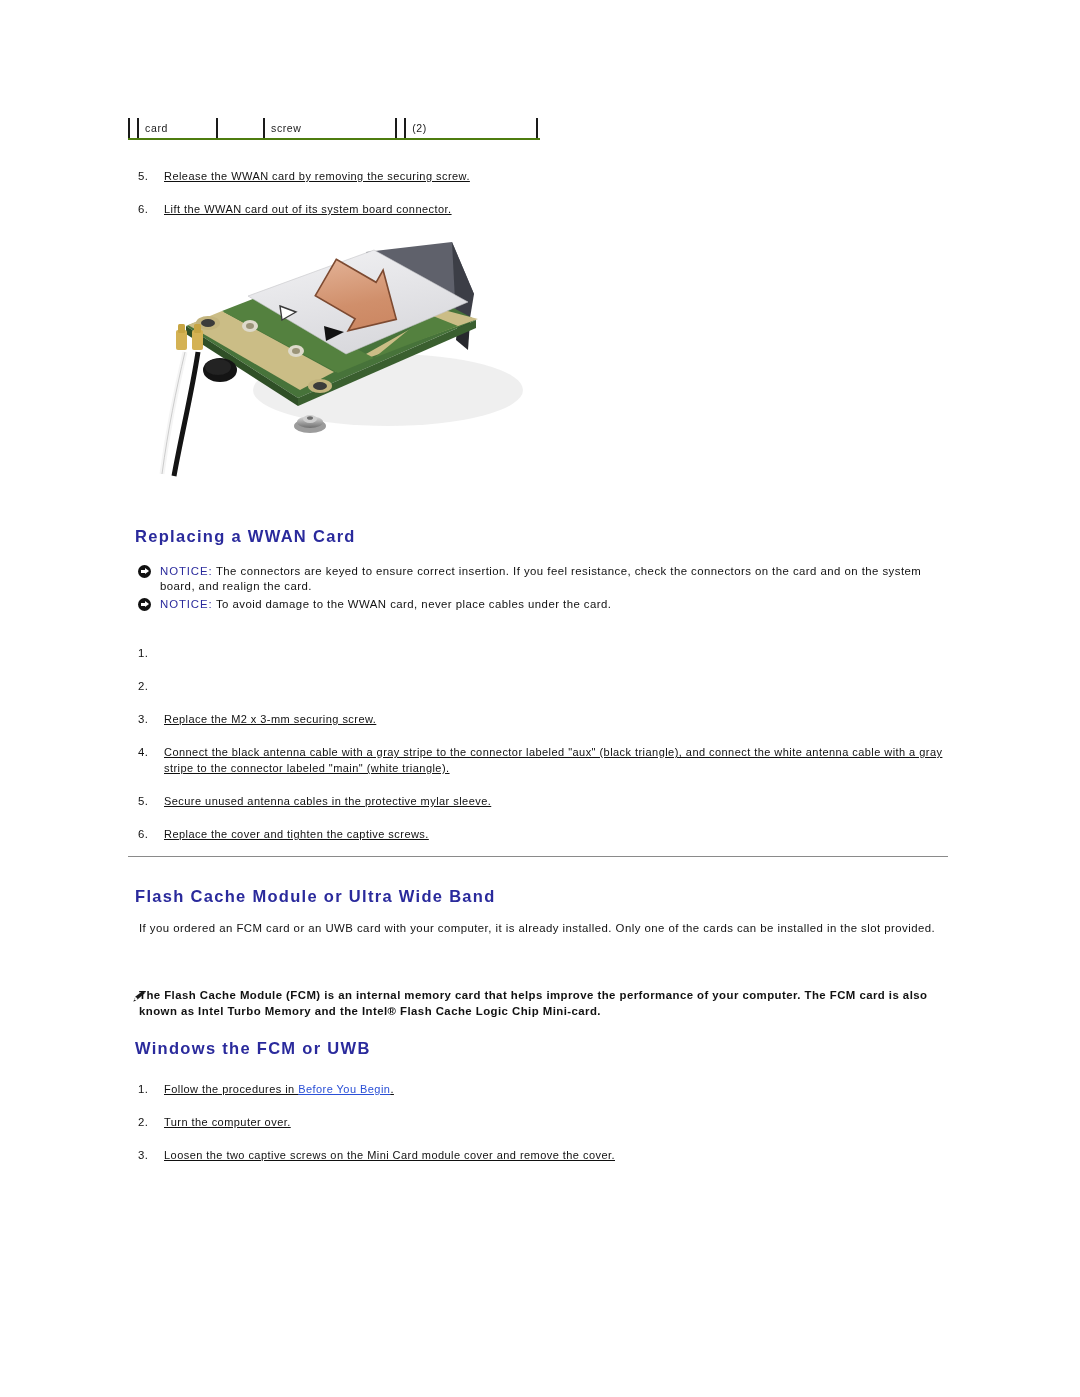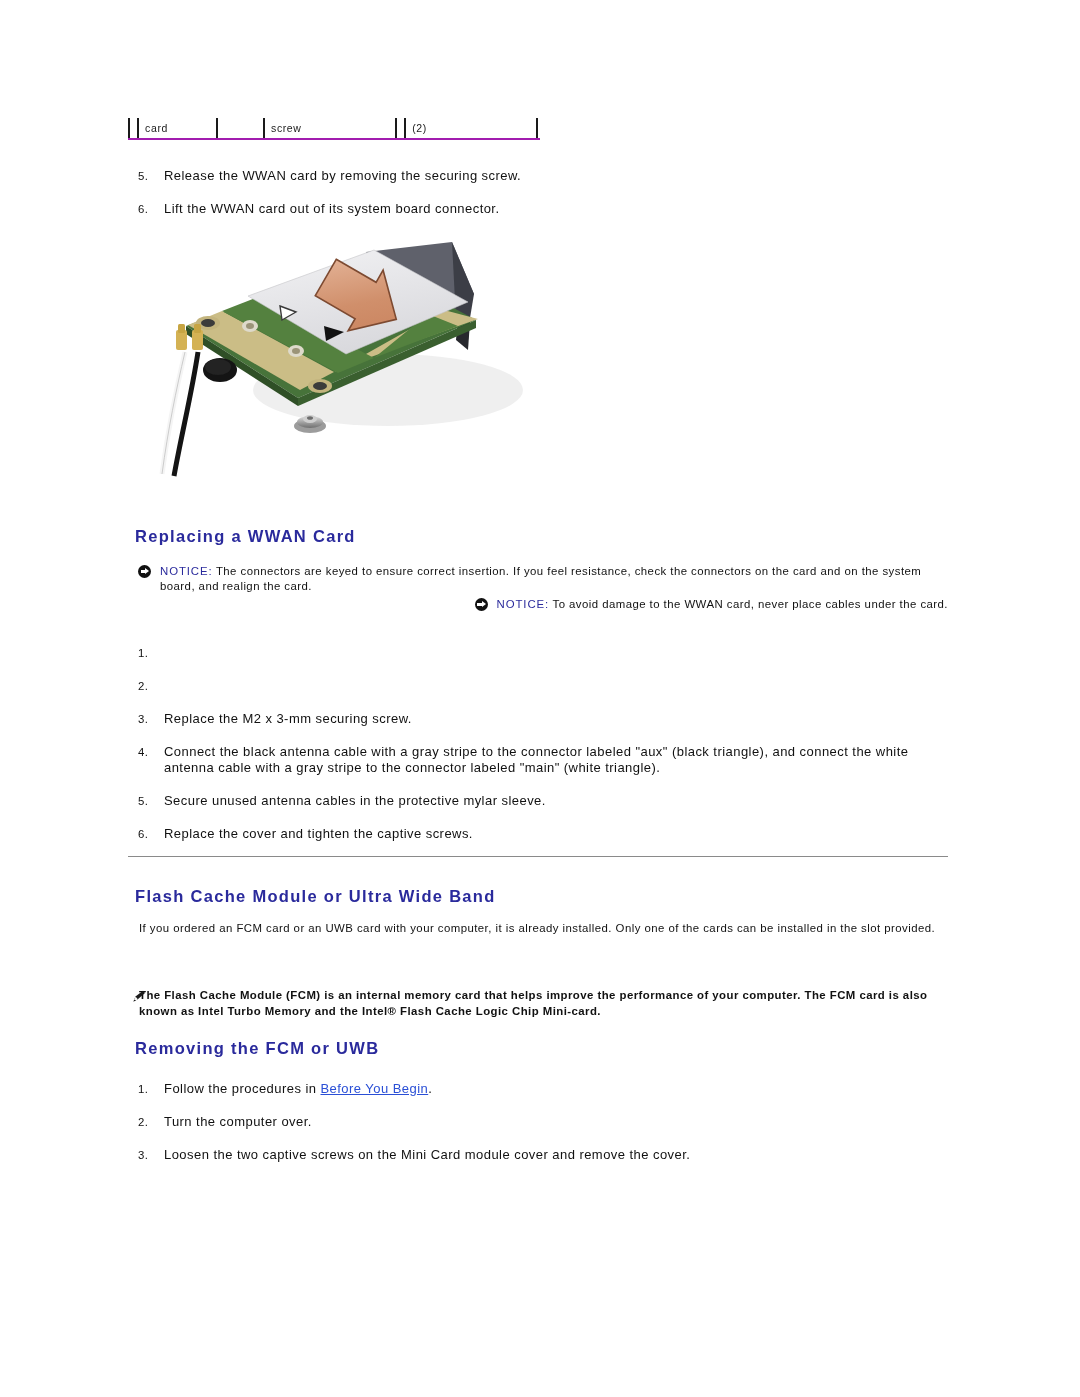--- a/index.html
+++ b/index.html
@@ -28,21 +28,21 @@
     width: 820px;
   }
 
   
   .callout-table {
     position: absolute;
     left: 0px;
     top: 118px;
     width: 412px;
     height: 22px;
-    border-bottom: 2px solid #a21caf;
+    border-bottom: 2px solid #4d7c0f;
     box-sizing: border-box;
   }
   .callout-row {
     display: flex;
     height: 100%;
     align-items: center;
   }
   .callout-cell {
     height: 100%;
     display: flex;
@@ -104,21 +104,20 @@
     border-top: 1px solid #8a8a8a;
   }
 
   
   .notice {
     position: absolute;
     left: 10px;
     display: flex;
     align-items: flex-start;
     width: 810px;
-    justify-content: flex-end;
   }
   #notice-1 { top: 564px; }
   #notice-2 { top: 597px; }
 
   .notice-icon {
     flex: 0 0 auto;
     width: 13px;
     height: 13px;
     border-radius: 50%;
     background: #111111;
@@ -197,24 +196,25 @@
   }
   .li-num {
     flex: 0 0 auto;
     width: 26px;
     font-size: 11.4px;
     line-height: 16px;
     letter-spacing: 0.45px;
     color: #111111;
   }
   .li-body {
-    font-size: 13px;
+    font-size: 11px;
     line-height: 16px;
     letter-spacing: 0.45px;
     color: #111111;
+    text-decoration: underline;
   }
   .li-body.wide { width: 785px; }
 
   
   .para {
     position: absolute;
     left: 4px;
     width: 812px;
     font-size: 11.4px;
     line-height: 16px;
@@ -384,21 +384,21 @@
     <div class="note">
       <div class="note-icon">
         <svg width="14" height="13" viewBox="0 0 14 13">
           <polygon points="1.5,11.5 3.5,6.5 11,0.8 13,3 5.8,9.2" fill="#1c1c1c"></polygon>
           <polygon points="3.5,6.5 5.8,9.2 4.2,10.4 2.2,10.0" fill="#f7f7f7"></polygon>
           <polygon points="1.5,11.5 2.2,10.0 4.2,10.4" fill="#1c1c1c"></polygon>
         </svg>
       </div>
     </div>
 
-    <h2 class="sect" id="h-removing">Removing the FCM or UWB</h2>
+    <h2 class="sect" id="h-removing">Windows the FCM or UWB</h2>
 
     <div class="olist" id="ol-removing">
       <div class="li">
         <div class="li-num">1.</div>
         <div class="li-body"><span>Follow the procedures in </span><a class="doclink" href="#">Before You Begin</a><span>.</span></div>
       </div>
       <div class="li">
         <div class="li-num">2.</div>
         <div class="li-body">Turn the computer over.</div>
       </div>

